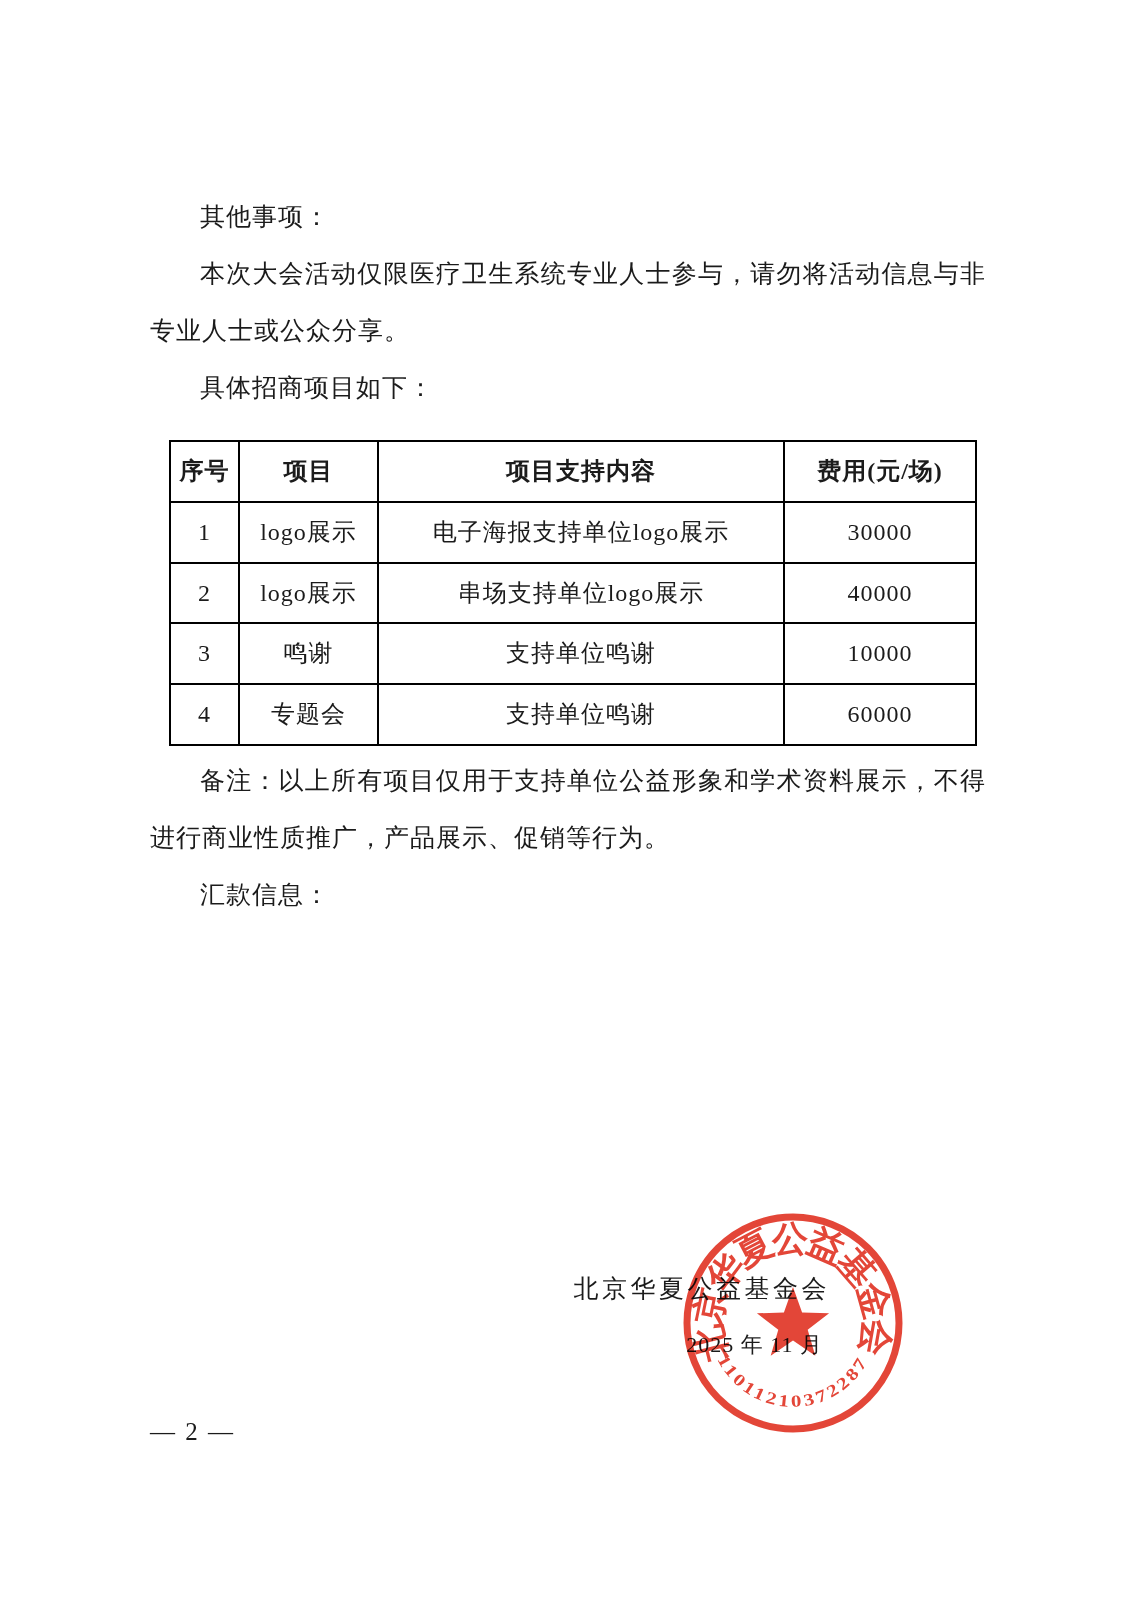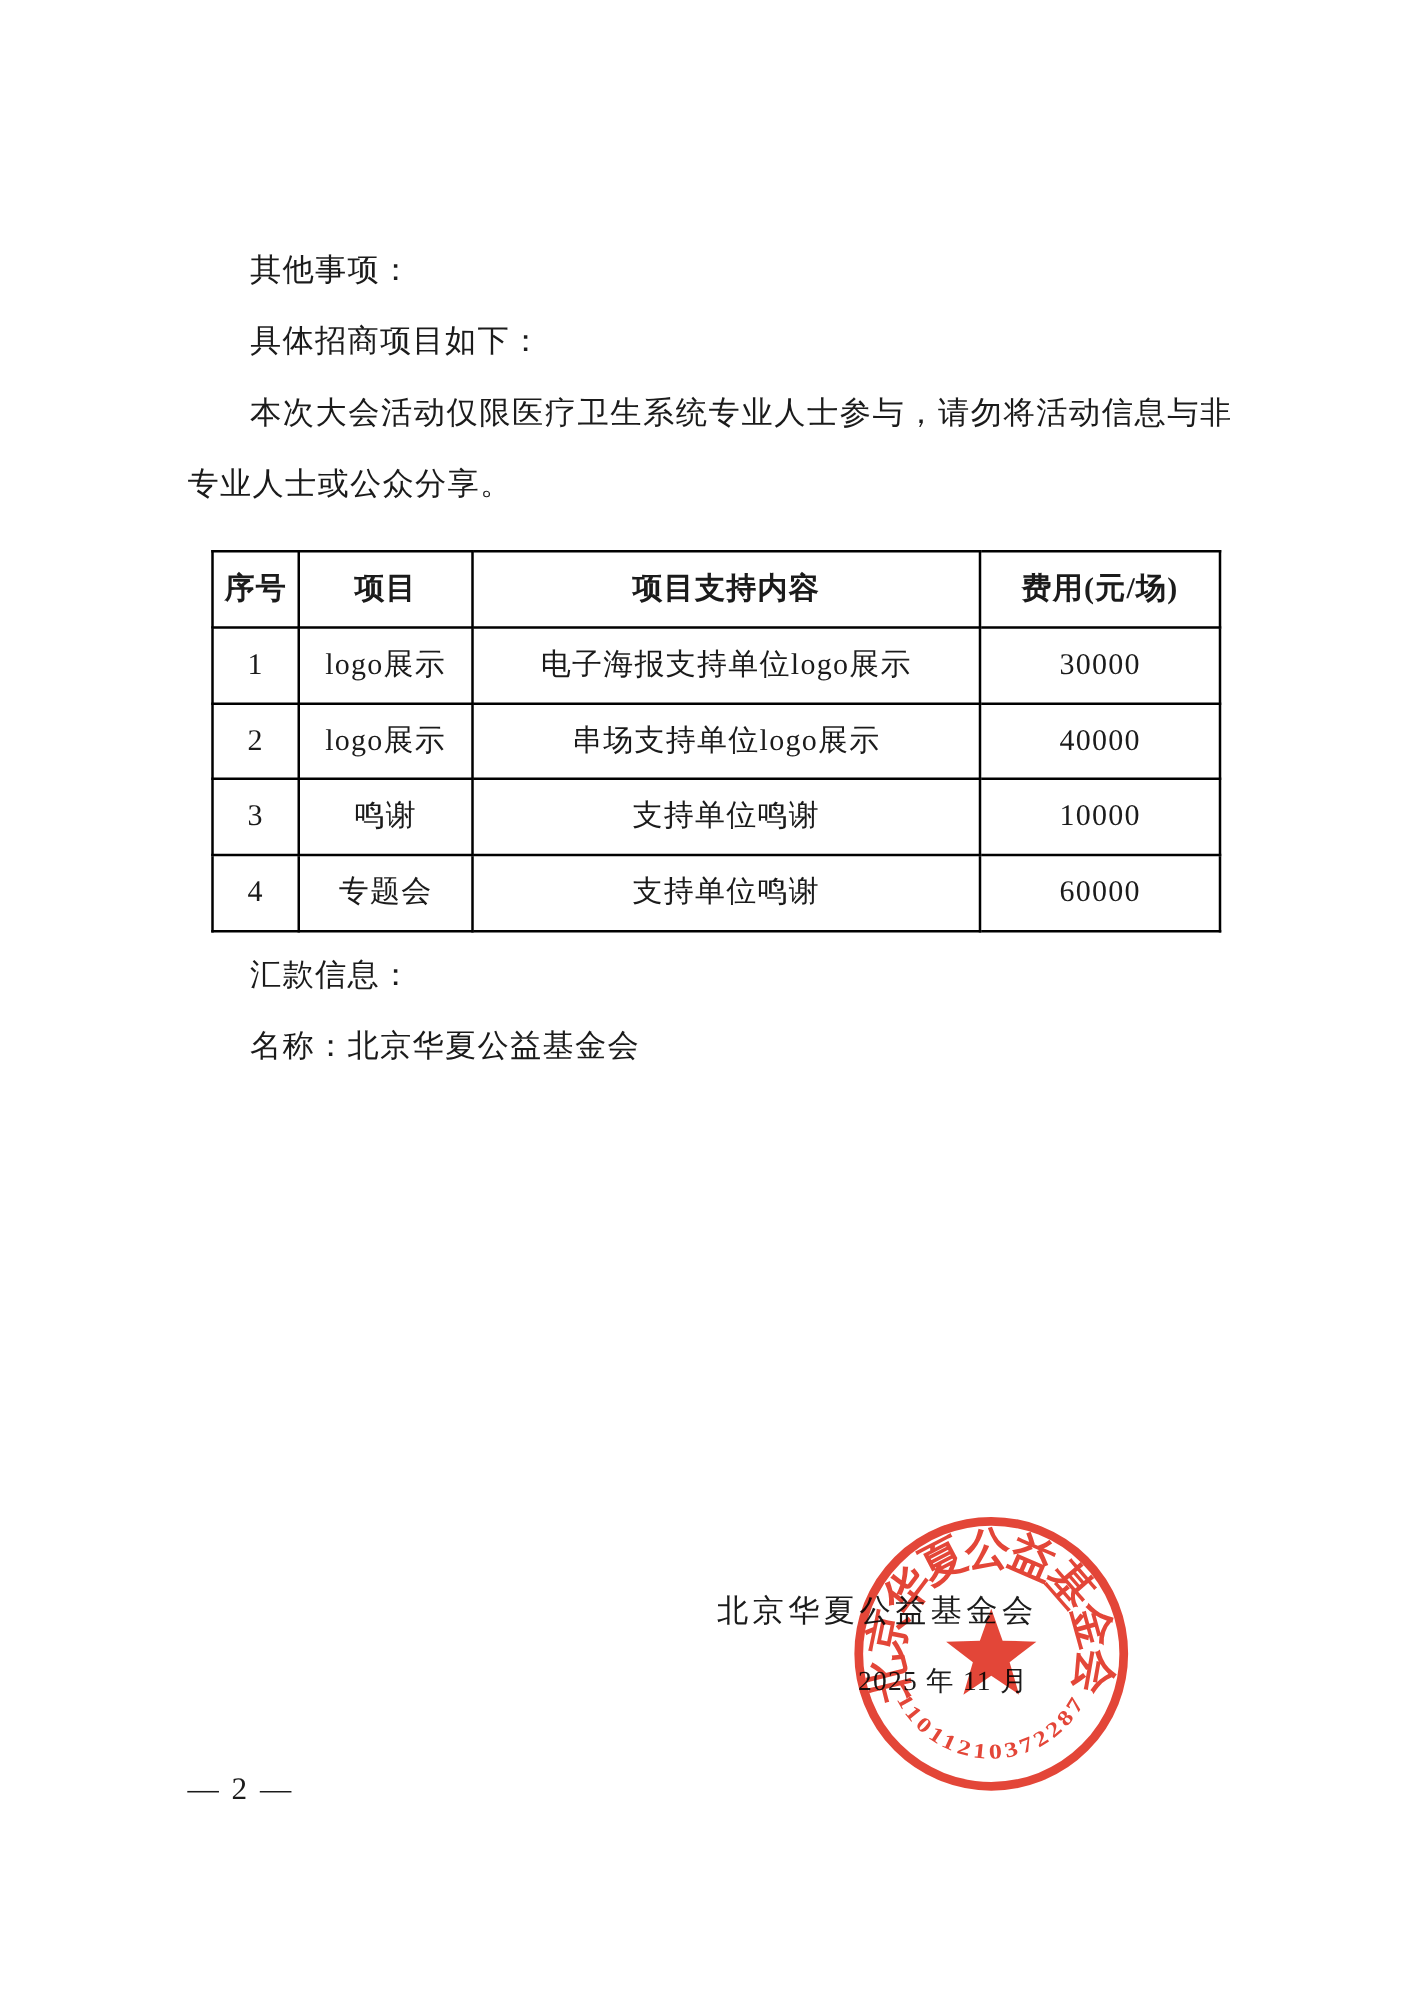--- a/index.html
+++ b/index.html
@@ -55,22 +55,22 @@
     font-size:25px; letter-spacing:2px; white-space:pre;
   }
 </style>
 </head>
 <body>
 
 <div class="page">
 
   <div class="content">
     <p class="indent">其他事项：</p>
+    <p class="indent">本次大会活动仅限医疗卫生系统专业人士参与，请勿将活动信息与非专业人士或公众分享。</p>
     <p class="indent">具体招商项目如下：</p>
-    <p class="indent">本次大会活动仅限医疗卫生系统专业人士参与，请勿将活动信息与非专业人士或公众分享。</p>
 
     <table class="sponsor">
       <colgroup>
         <col class="col-no">
           <col class="col-proj">
           <col class="col-desc">
           <col class="col-fee">
       </colgroup>
       <thead>
         <tr id="table-head-row">
@@ -101,22 +101,22 @@
           </tr>
           <tr class="sep-gray">
             <td>4</td>
             <td>专题会</td>
             <td>支持单位鸣谢</td>
             <td>60000</td>
           </tr>
         </tbody>
     </table>
 
+    <p class="indent">备注：以上所有项目仅用于支持单位公益形象和学术资料展示，不得进行商业性质推广，产品展示、促销等行为。</p>
     <p class="indent">汇款信息：</p>
-    <p class="indent remit">名称：北京华夏公益基金会</p>
   </div>
 
   <div class="sig-org">北京华夏公益基金会</div>
   <div class="sig-date">2025 年 11 月</div>
 
   <svg class="seal" viewBox="0 0 240 240">
     <circle cx="120" cy="120" r="106" fill="none" stroke-width="7" stroke="#e23a2b"></circle>
     <polygon points="120,84 129.1,109.5 156.1,110.3 134.7,126.8 142.3,152.7 120,137.5 97.7,152.7 105.3,126.8 83.9,110.3 110.9,109.5" fill="#e23a2b"></polygon>
     <defs>
       <path id="sealTopArc" d="M 57.6 156 A 72 72 0 1 1 182.4 156" fill="none"></path>

